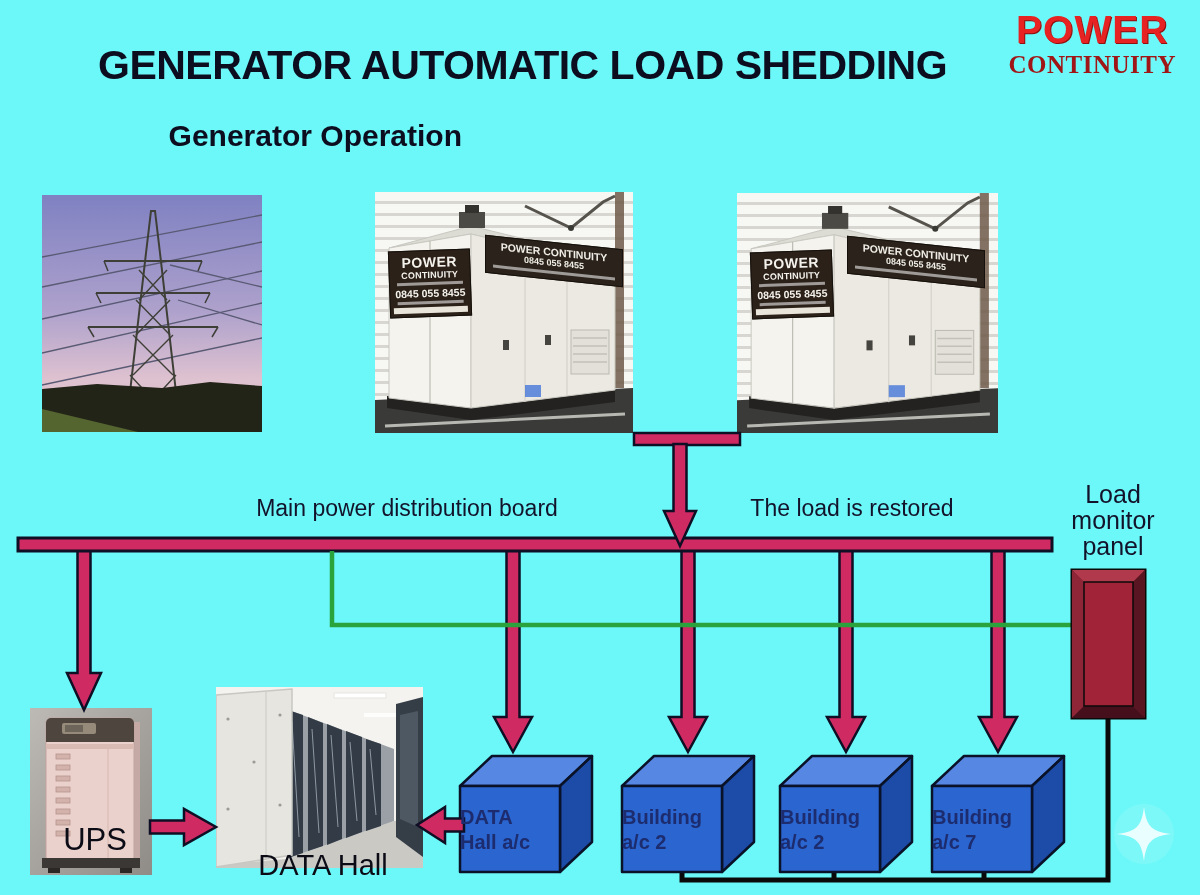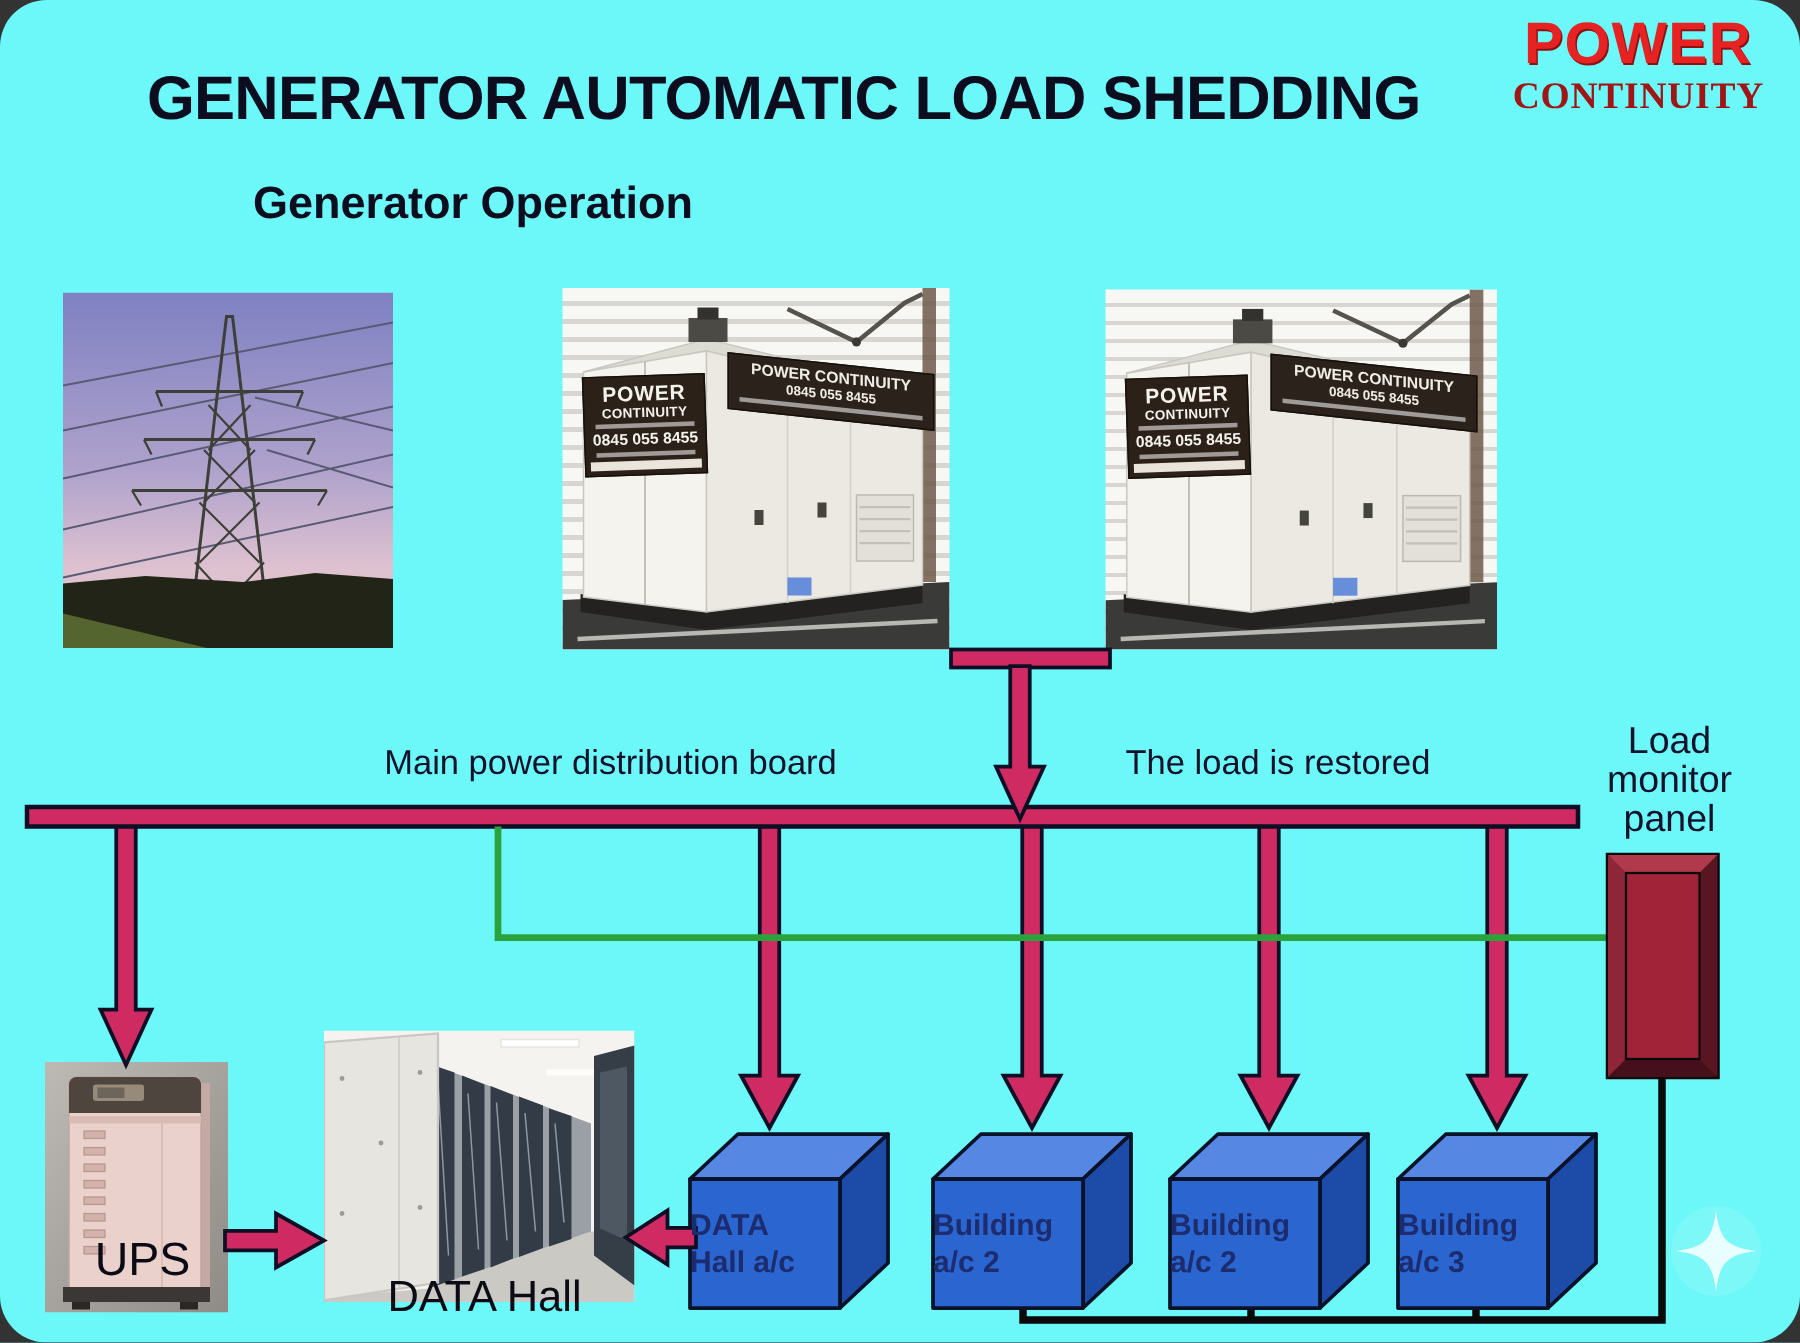--- a/index.html
+++ b/index.html
@@ -1,17 +1,17 @@
 <!DOCTYPE html>
 <html><head>
 <meta charset="utf-8">
 <style>
   html,body{margin:0;padding:0;background:#333;}
   .canvas{position:relative;width:1200px;height:895px;background:#6CF8F8;
-          font-family:"Liberation Sans",sans-serif;overflow:hidden;border-radius:31px;}
+          font-family:"Liberation Sans",sans-serif;overflow:hidden;}
   .abs{position:absolute;}
 
   
   .title{left:98px;top:42px;font-size:41px;font-weight:700;color:#0D0D20;
          letter-spacing:-0.5px;white-space:nowrap;}
   .logo{right:24px;top:10px;text-align:center;line-height:1.05;}
   .logo-power{font-size:39px;font-weight:800;color:#E62222;letter-spacing:1px;
               text-shadow:1px 1px 0 #8E1010;}
   .logo-cont{font-family:"Liberation Serif",serif;font-size:25px;font-weight:700;
              color:#A01616;letter-spacing:0.5px;margin-top:1px;}
@@ -326,16 +326,16 @@
   <div class="abs acl toplabel" id="ac-label-1">
     <span>Building</span>
     <span>a/c 2</span>
   </div>
   <div class="abs acl toplabel" id="ac-label-2">
     <span>Building</span>
     <span>a/c 2</span>
   </div>
   <div class="abs acl toplabel" id="ac-label-3">
     <span>Building</span>
-    <span>a/c 3</span>
+    <span>a/c 7</span>
   </div>
 
 </div>
 
 </body></html>

